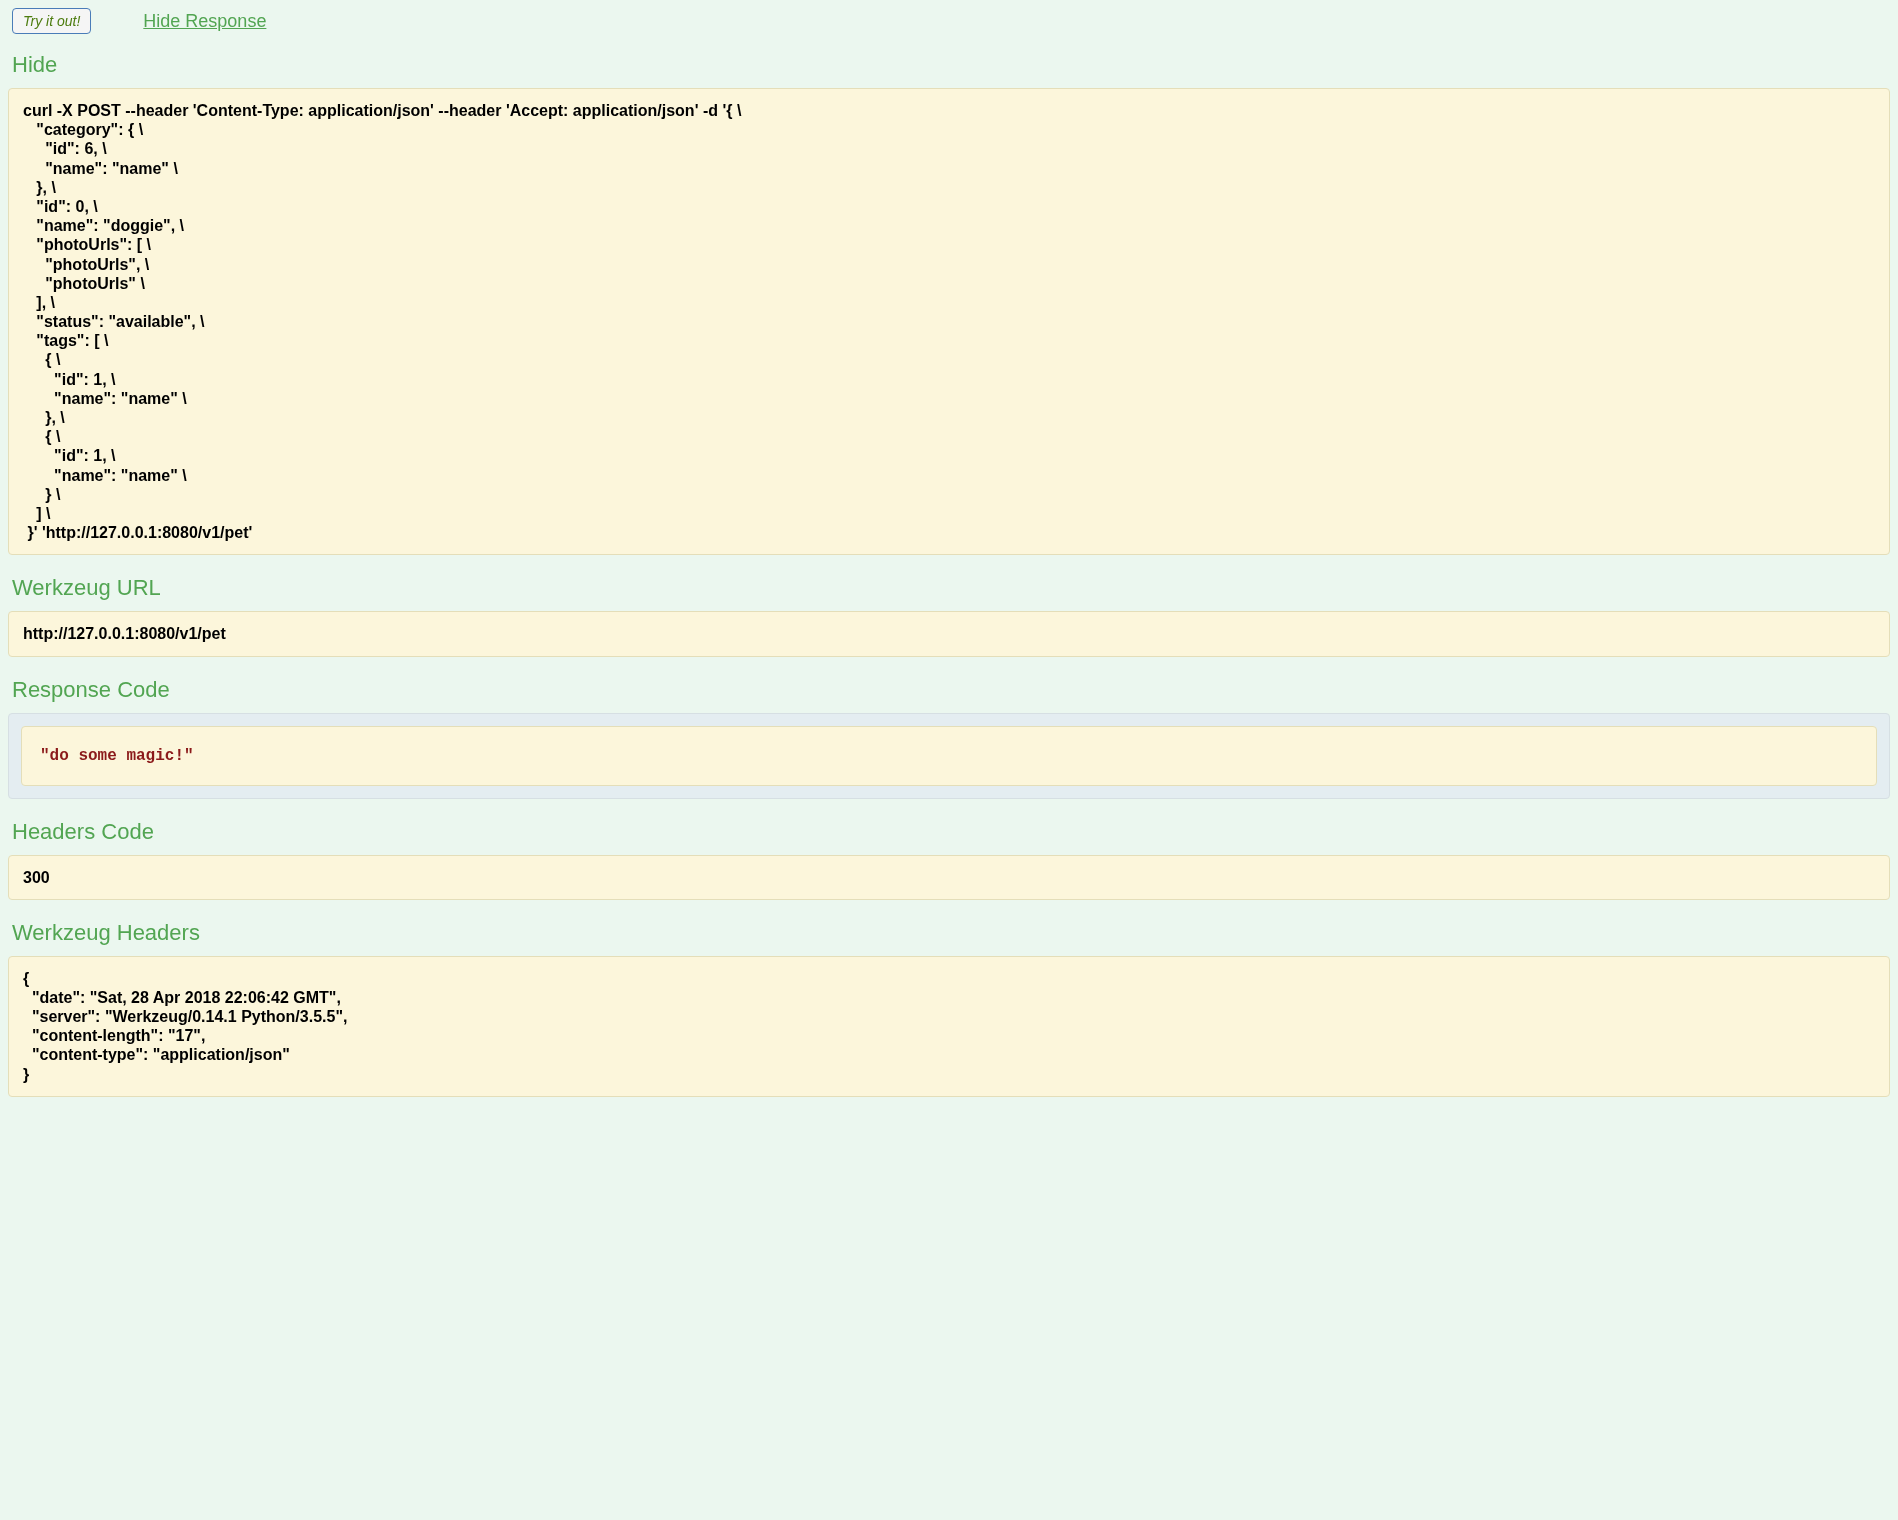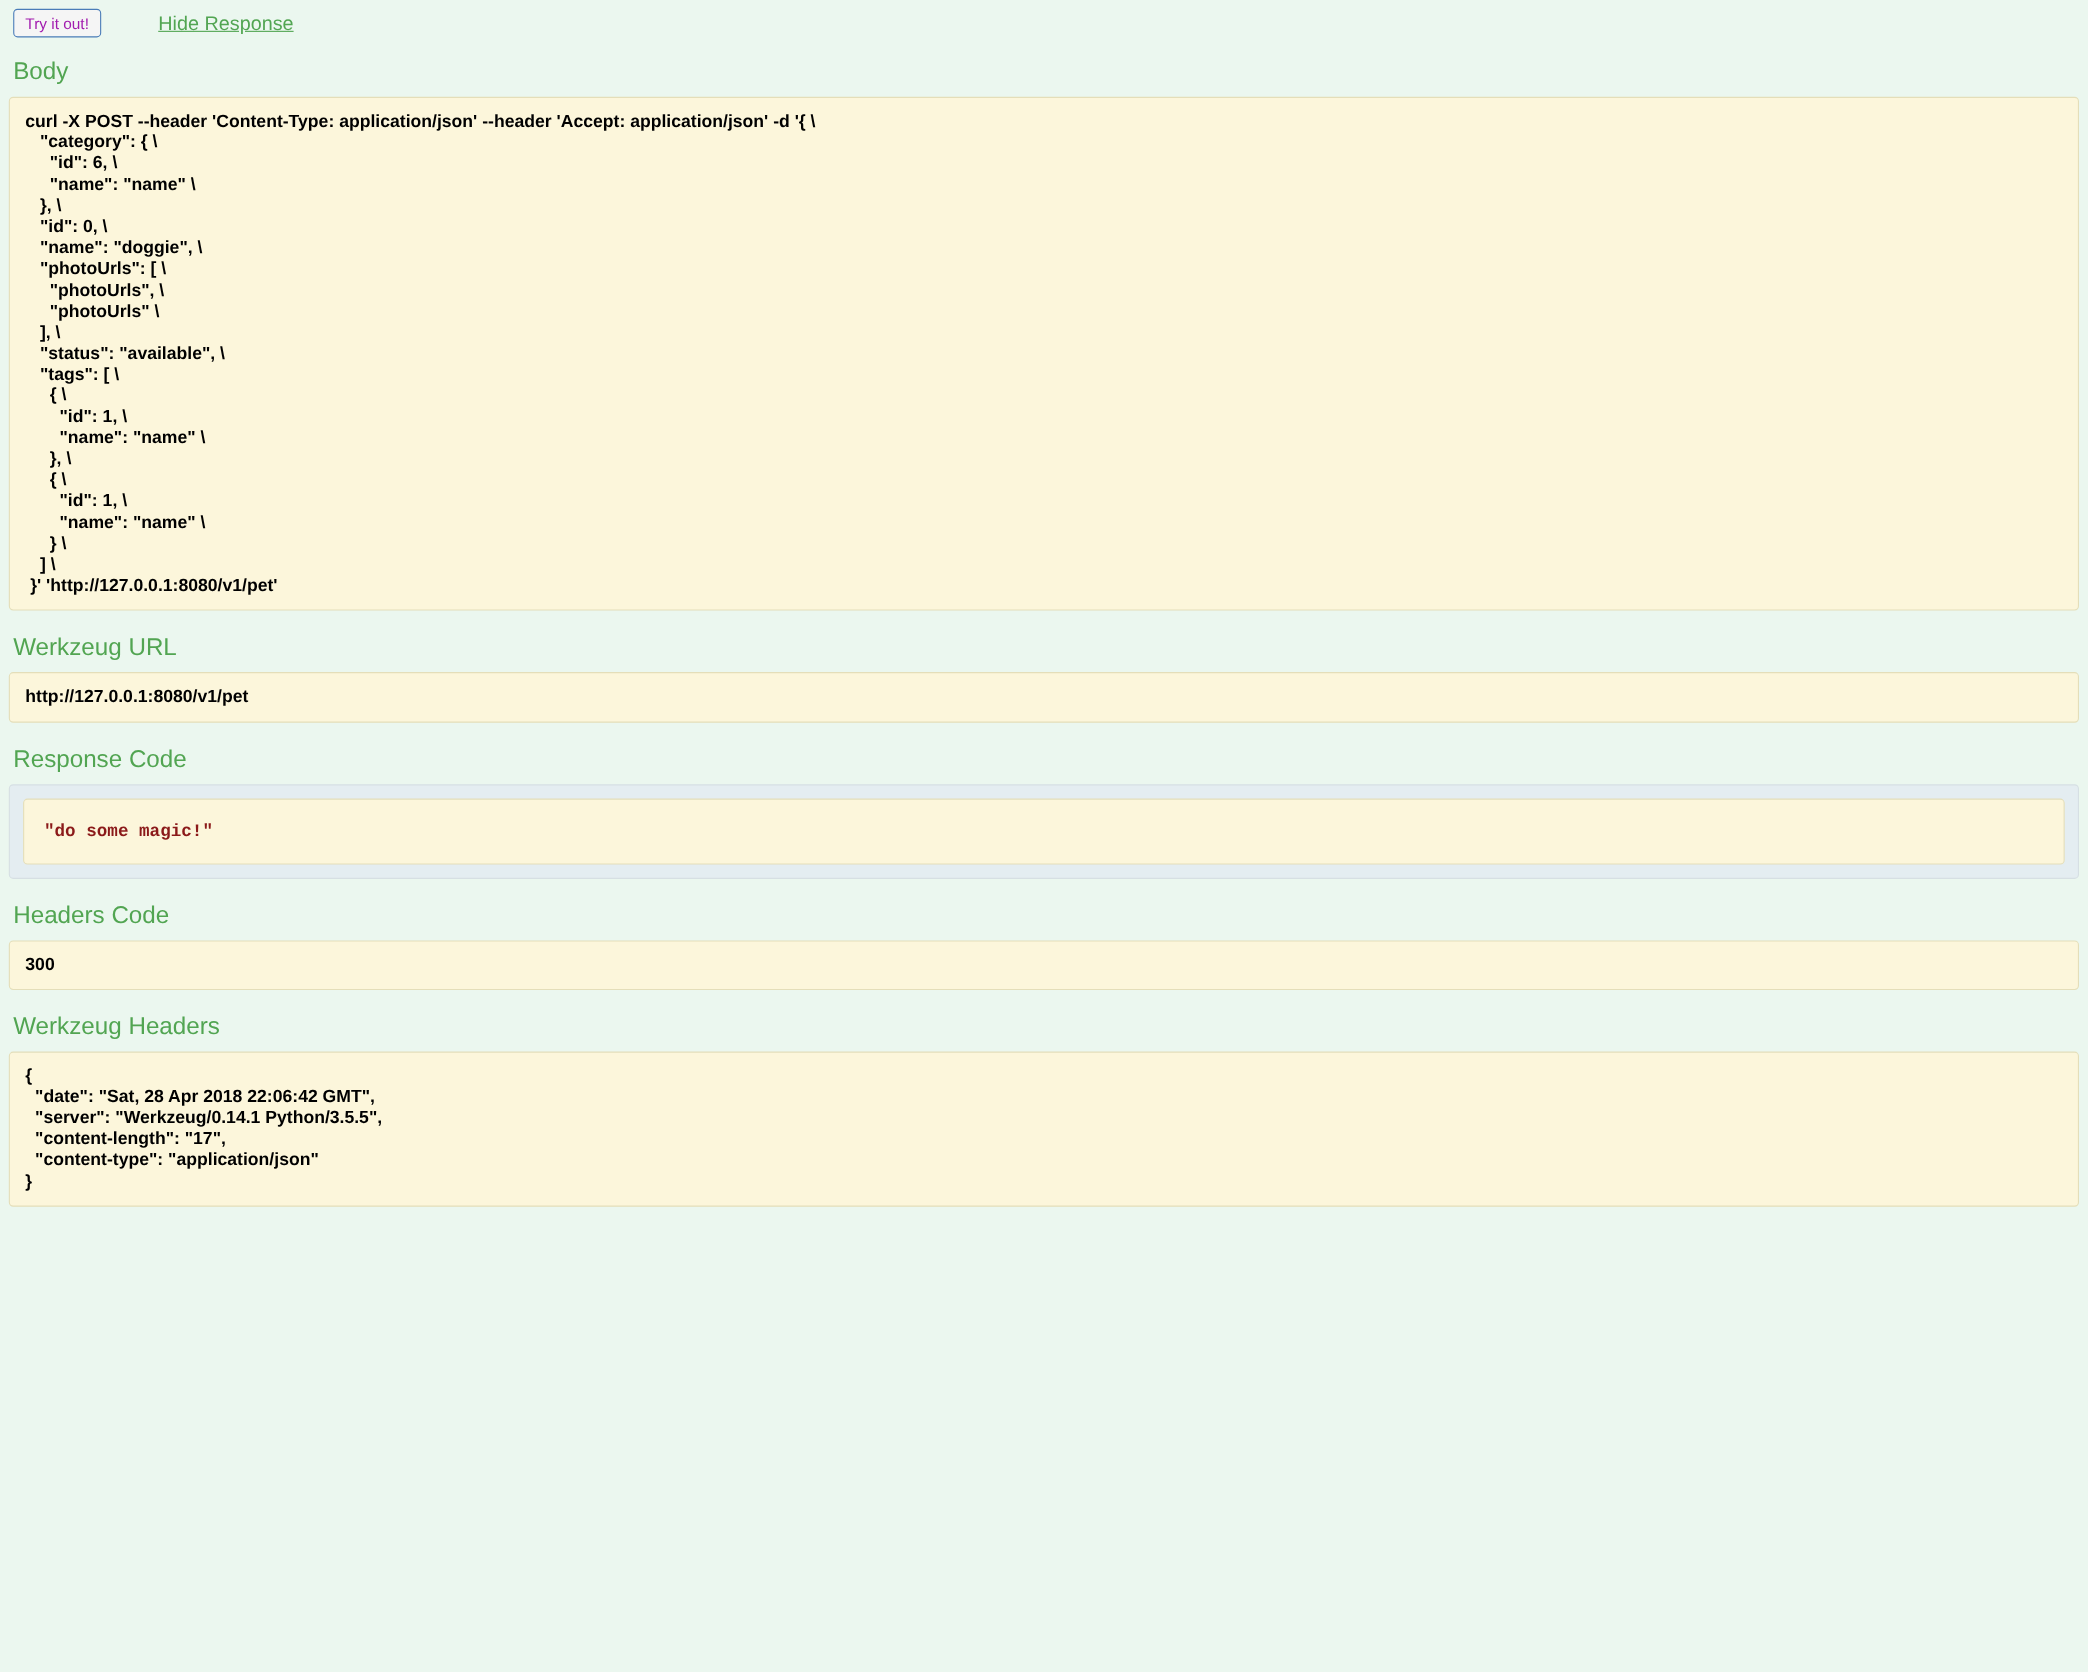--- a/index.html
+++ b/index.html
@@ -21,21 +21,22 @@
       padding: 0 4px;
     }
     .try-button {
       background-color: #f5f5f5;
       border: 1.5px solid #4a7cb8;
       border-radius: 4px;
       padding: 4px 10px;
       font-size: 14px;
       cursor: pointer;
       font-family: inherit;
-      color: #a21caf;
+      color: #4d7c0f;
+      font-style: italic;
     }
     .hide-link {
       color: #52a552;
       text-decoration: underline;
       cursor: pointer;
       font-size: 18px;
       margin-left: 36px;
     }
     .section-heading {
       color: #52a552;
@@ -78,21 +79,21 @@
     }
   </style>
 </head>
 <body>
 
 <div class="top-bar">
   <button class="try-button">Try it out!</button>
   <a class="hide-link">Hide Response</a>
 </div>
 
-<h4 class="section-heading">Body</h4>
+<h4 class="section-heading">Hide</h4>
 <div class="code-block">curl -X POST --header 'Content-Type: application/json' --header 'Accept: application/json' -d '{ \
    "category": { \
      "id": 6, \
      "name": "name" \
    }, \
    "id": 0, \
    "name": "doggie", \
    "photoUrls": [ \
      "photoUrls", \
      "photoUrls" \

